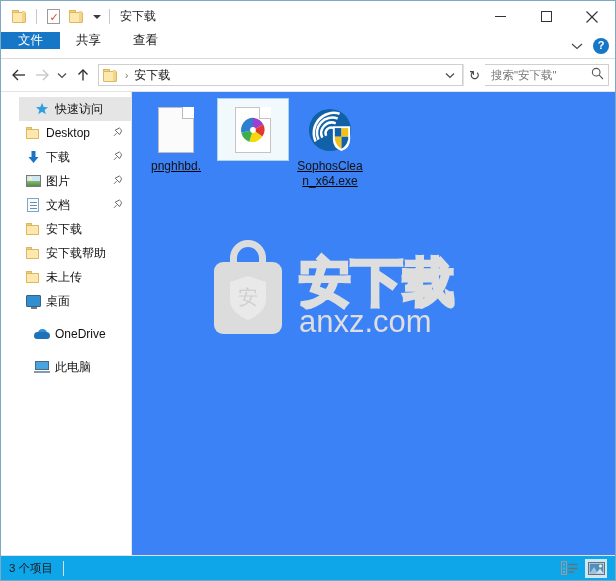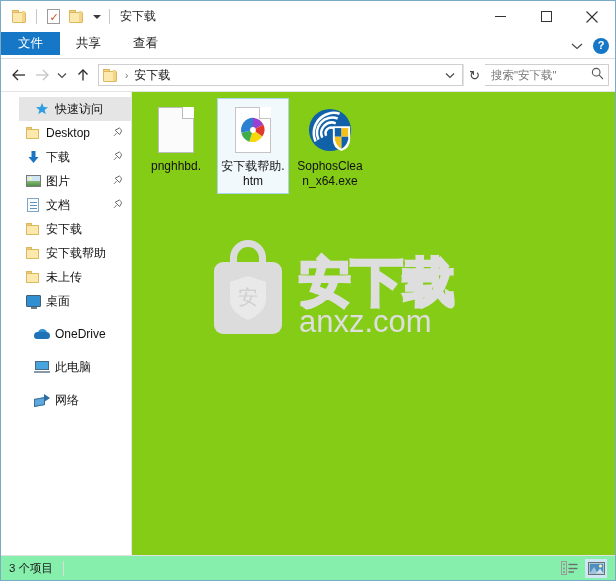--- a/index.html
+++ b/index.html
@@ -105,21 +105,21 @@
     display: flex; align-items: stretch;
     background: #ffffff;
     border-bottom: 1px solid #dcdcdc;
     position: relative;
   }
   .rtab {
     display: flex; align-items: center; justify-content: center;
     padding: 0 16px;
     font-size: 12.5px;
     color: #1a1a1a;
-    height: 23px;
+    height: 17px;
   }
   .rtab.file {
     background: #1577c6;
     color: #ffffff;
     padding: 0 17px;
   }
   .ribbon-right {
     position: absolute; right: 6px; top: 0;
     height: 27px; display: flex; align-items: center; gap: 9px;
   }
@@ -310,23 +310,24 @@
     width: 0; height: 0;
     border-top: 4px solid transparent;
     border-bottom: 4px solid transparent;
     border-left: 6px solid #2b6ca3;
   }
 
   
   .filepane {
     flex: 1;
     position: relative;
-    background: #84cc16;
+    background: #3b82f6;
     padding: 6px 0 0 8px;
     overflow: hidden;
+    text-decoration: underline;
   }
   .tiles {
     display: flex;
     align-items: flex-start;
     position: relative;
     z-index: 2;
   }
   .tile {
     width: 72px;
     padding: 5px 2px 4px 2px;
@@ -394,21 +395,21 @@
     position: absolute;
     left: 72px; top: 140px;
     width: 300px; height: 110px;
     z-index: 1;
     opacity: 1;
   }
 
   
   .statusbar {
     height: 25px; min-height: 25px;
-    background: #86efac;
+    background: #0ea5e9;
     border-top: 1px solid #e2e2e2;
     display: flex; align-items: center;
     padding: 0 8px;
     position: relative;
   }
   .status-text {
     font-size: 11.5px;
     color: #1a1a1a;
     padding-right: 10px;
   }
@@ -669,29 +670,20 @@
           <span class="ico-pc">
               <span class="scr"></span>
               <span class="base"></span>
             </span>
         </span>
         <span class="label">此电脑</span>
       </div>
 
       <div class="nav-gap"></div>
 
-      <div class="nav-item indent-0">
-        <span class="ico">
-          <span class="ico-net">
-              <span class="n1"></span>
-              <span class="n2"></span>
-            </span>
-        </span>
-        <span class="label">网络</span>
-      </div>
     </div>
 
     <div class="filepane">
 
       <div class="tiles">
 
         <div class="tile">
           <div class="tile-ico">
             <div class="doc-blank"></div>
           </div>
@@ -704,21 +696,20 @@
               <svg class="pinwheel" viewBox="0 0 32 32">
                 <path d="M16,16 L16,3 A13,13 0 0,1 27,10 Z" fill="#9b3fd0"></path>
                 <path d="M16,16 L27,10 A13,13 0 0,1 26,23 Z" fill="#e03a2f"></path>
                 <path d="M16,16 L26,23 A13,13 0 0,1 12,28.5 Z" fill="#f5d70a"></path>
                 <path d="M16,16 L12,28.5 A13,13 0 0,1 3.6,19 Z" fill="#3fae4a"></path>
                 <path d="M16,16 L3.6,19 A13,13 0 0,1 16,3 Z" fill="#2f7fd0"></path>
                 <circle cx="16" cy="16" r="3.1" fill="#ffffff"></circle>
               </svg>
             </div>
           </div>
-          <div class="tile-label">安下载帮助.htm</div>
         </div>
 
         <div class="tile">
           <div class="tile-ico">
             <svg class="sophos" viewBox="0 0 48 48">
               <circle cx="24" cy="24" r="22" fill="#1061a8"></circle>
               <path d="M34,7 A21,21 0 0,0 9,36" fill="none" stroke="#ffffff" stroke-width="2.6"></path>
               <path d="M32,12 A16,16 0 0,0 12,34" fill="none" stroke="#ffffff" stroke-width="2.6"></path>
               <path d="M30,17 A11,11 0 0,0 16,32" fill="none" stroke="#ffffff" stroke-width="2.6"></path>
               <path d="M28,22 A6,6 0 0,0 20,30" fill="none" stroke="#ffffff" stroke-width="2.6"></path>

